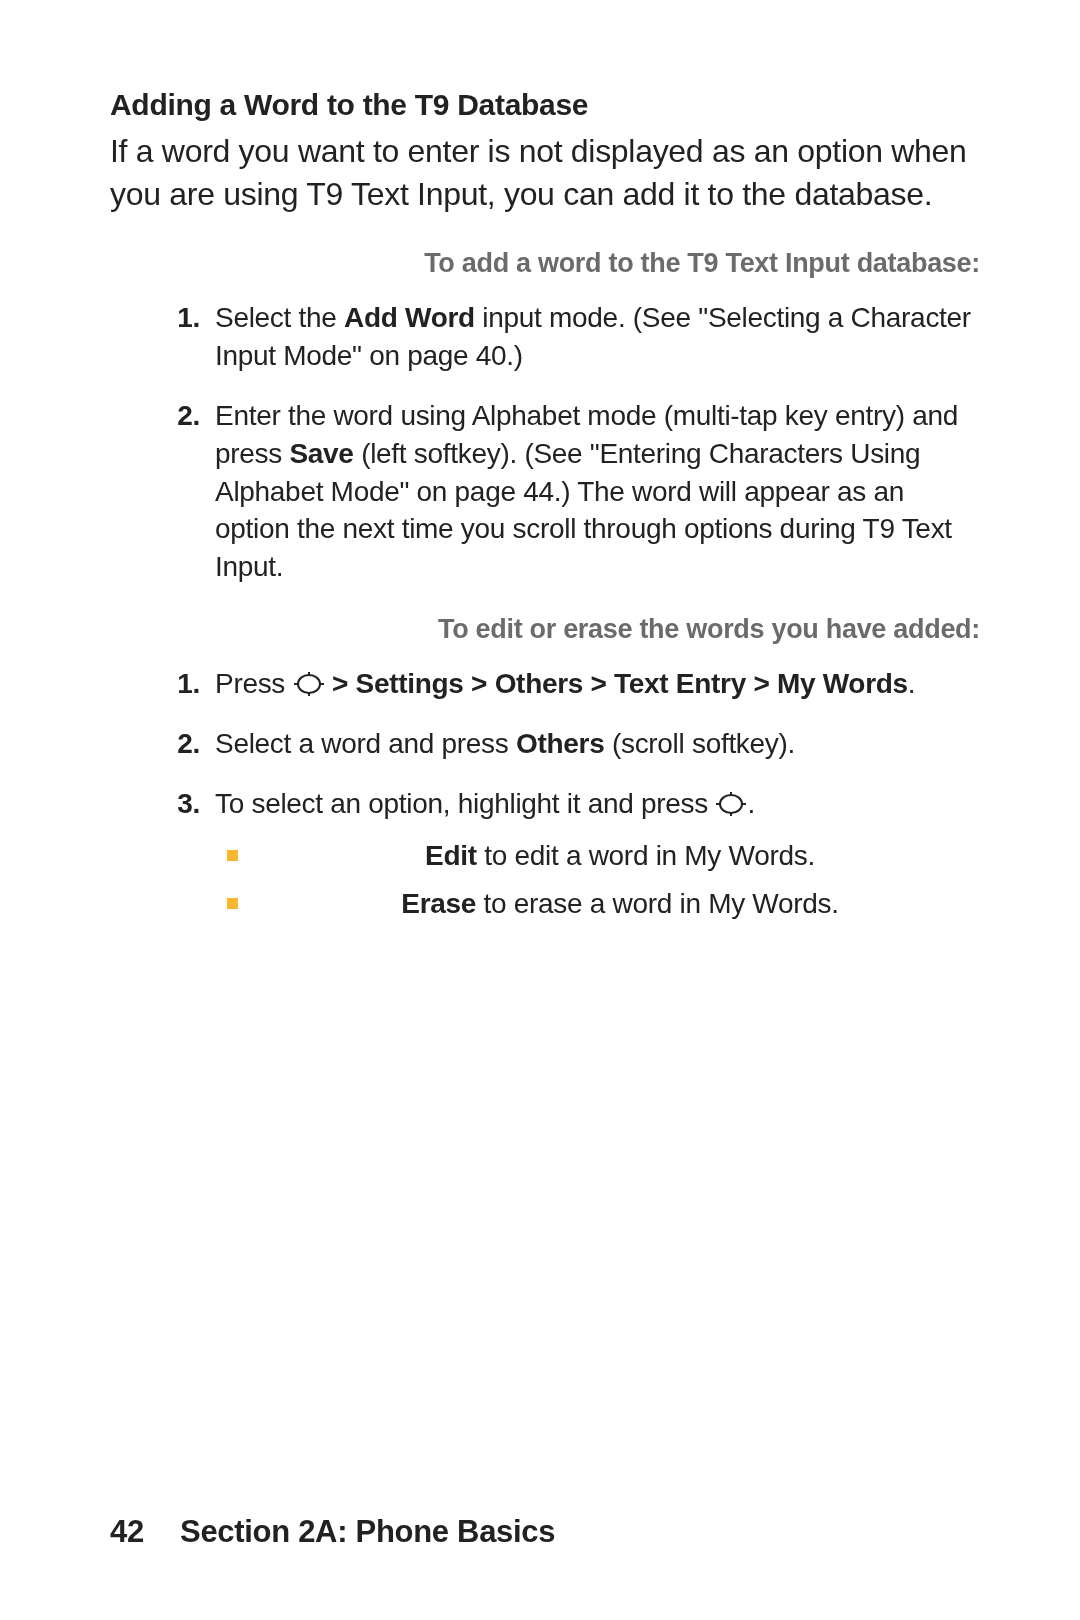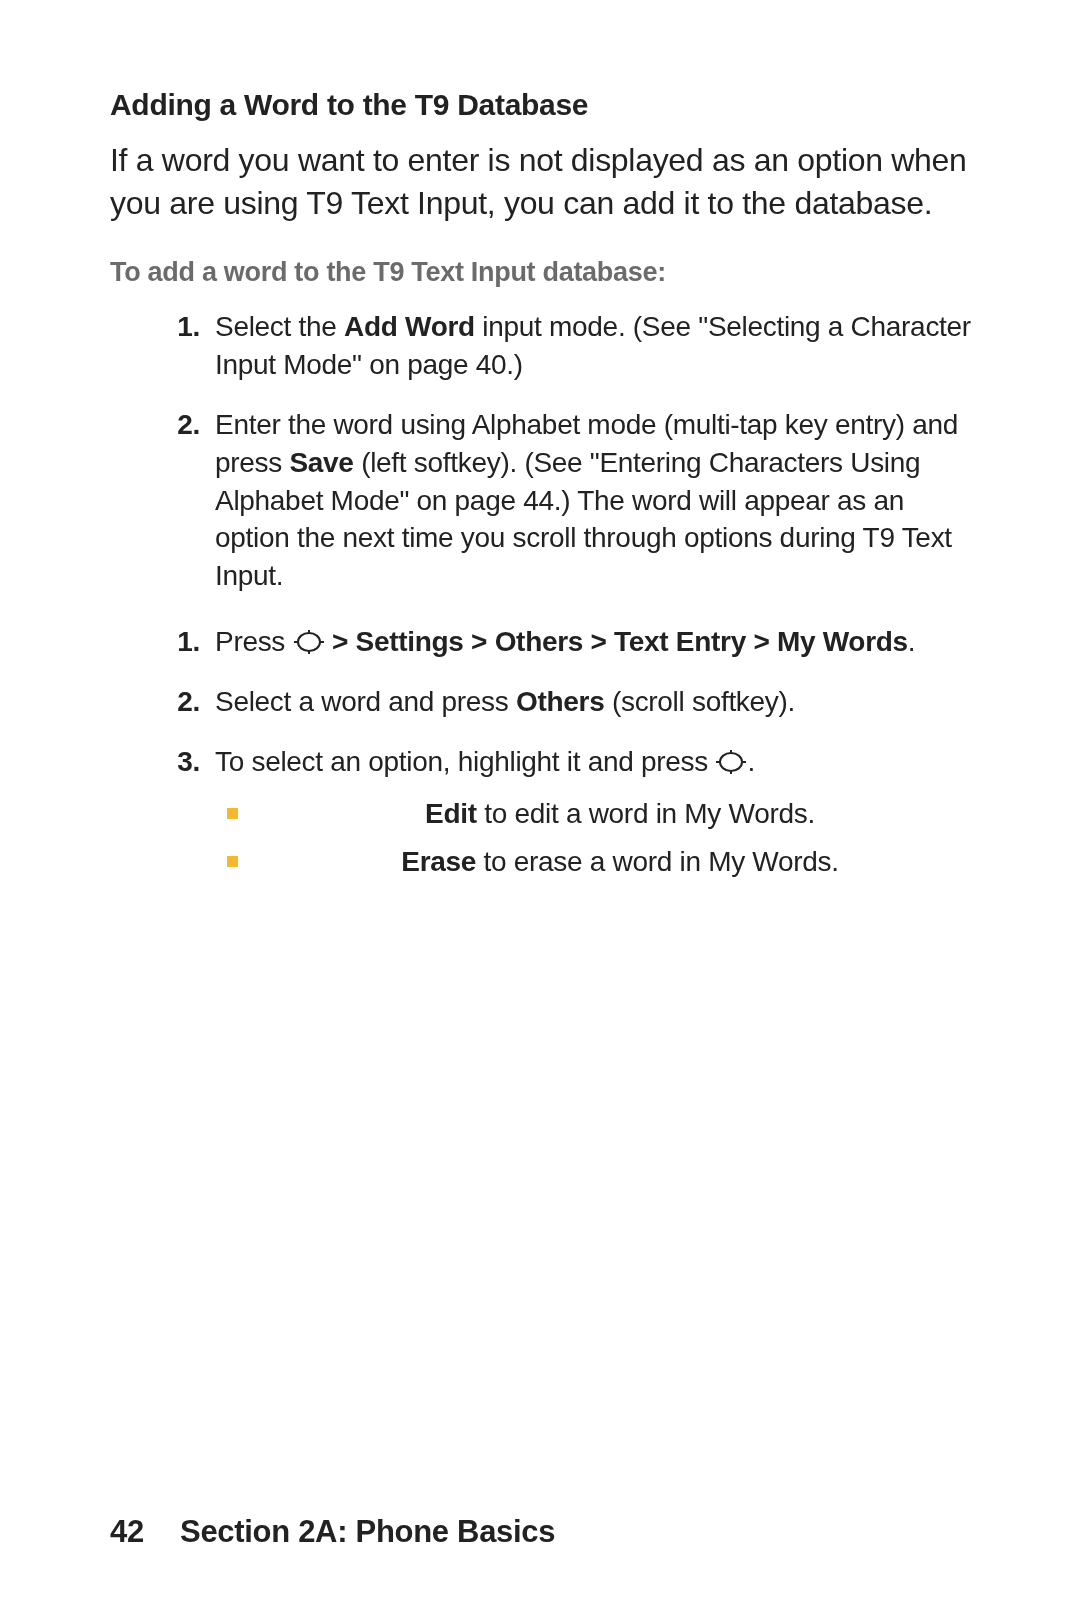--- a/index.html
+++ b/index.html
@@ -15,32 +15,33 @@
     box-sizing: border-box;
     width: 1080px;
     height: 1620px;
     padding: 88px 100px 70px 110px;
     position: relative;
     letter-spacing: -0.3px;
   }
   h2.title {
     font-size: 30px;
     font-weight: 700;
-    margin: 0 0 17px 0;
+    margin: 0 0 8px 0;
   }
   p.intro {
     font-size: 32px;
     line-height: 1.35;
     margin: 0 0 32px 0;
   }
   p.subhead {
     font-size: 27px;
     font-weight: 700;
     color: #6b6b6b;
     margin: 0 0 20px 0;
+    text-align: right;
   }
   ol.steps {
     list-style: none;
     padding: 0;
     margin: 0 0 28px 0;
   }
   ol.steps > li {
     position: relative;
     padding-left: 105px;
     font-size: 28px;
@@ -110,20 +111,21 @@
     <li>
       <span class="num">1.</span>
       <span>Select the </span><span class="b">Add Word</span><span> input mode. (See "Selecting a Character Input Mode" on page 40.)</span>
     </li>
     <li>
       <span class="num">2.</span>
       <span>Enter the word using Alphabet mode (multi-tap key entry) and press </span><span class="b">Save</span><span> (left softkey). (See "Entering Characters Using Alphabet Mode" on page 44.) The word will appear as an option the next time you scroll through options during T9 Text Input.</span>
     </li>
   </ol>
 
+  <p class="subhead">To edit or erase the words you have added:</p>
 
   <ol class="steps">
     <li>
       <span class="num">1.</span>
       <span>Press </span><svg class="nav-icon" width="30" height="24" viewBox="0 0 30 24">
           <ellipse cx="15" cy="12" rx="11" ry="9" fill="none" stroke="#222" stroke-width="2"></ellipse>
           <line x1="15" y1="0" x2="15" y2="4" stroke="#222" stroke-width="2"></line>
           <line x1="15" y1="20" x2="15" y2="24" stroke="#222" stroke-width="2"></line>
           <line x1="0" y1="12" x2="4" y2="12" stroke="#222" stroke-width="2"></line>
           <line x1="26" y1="12" x2="30" y2="12" stroke="#222" stroke-width="2"></line>

